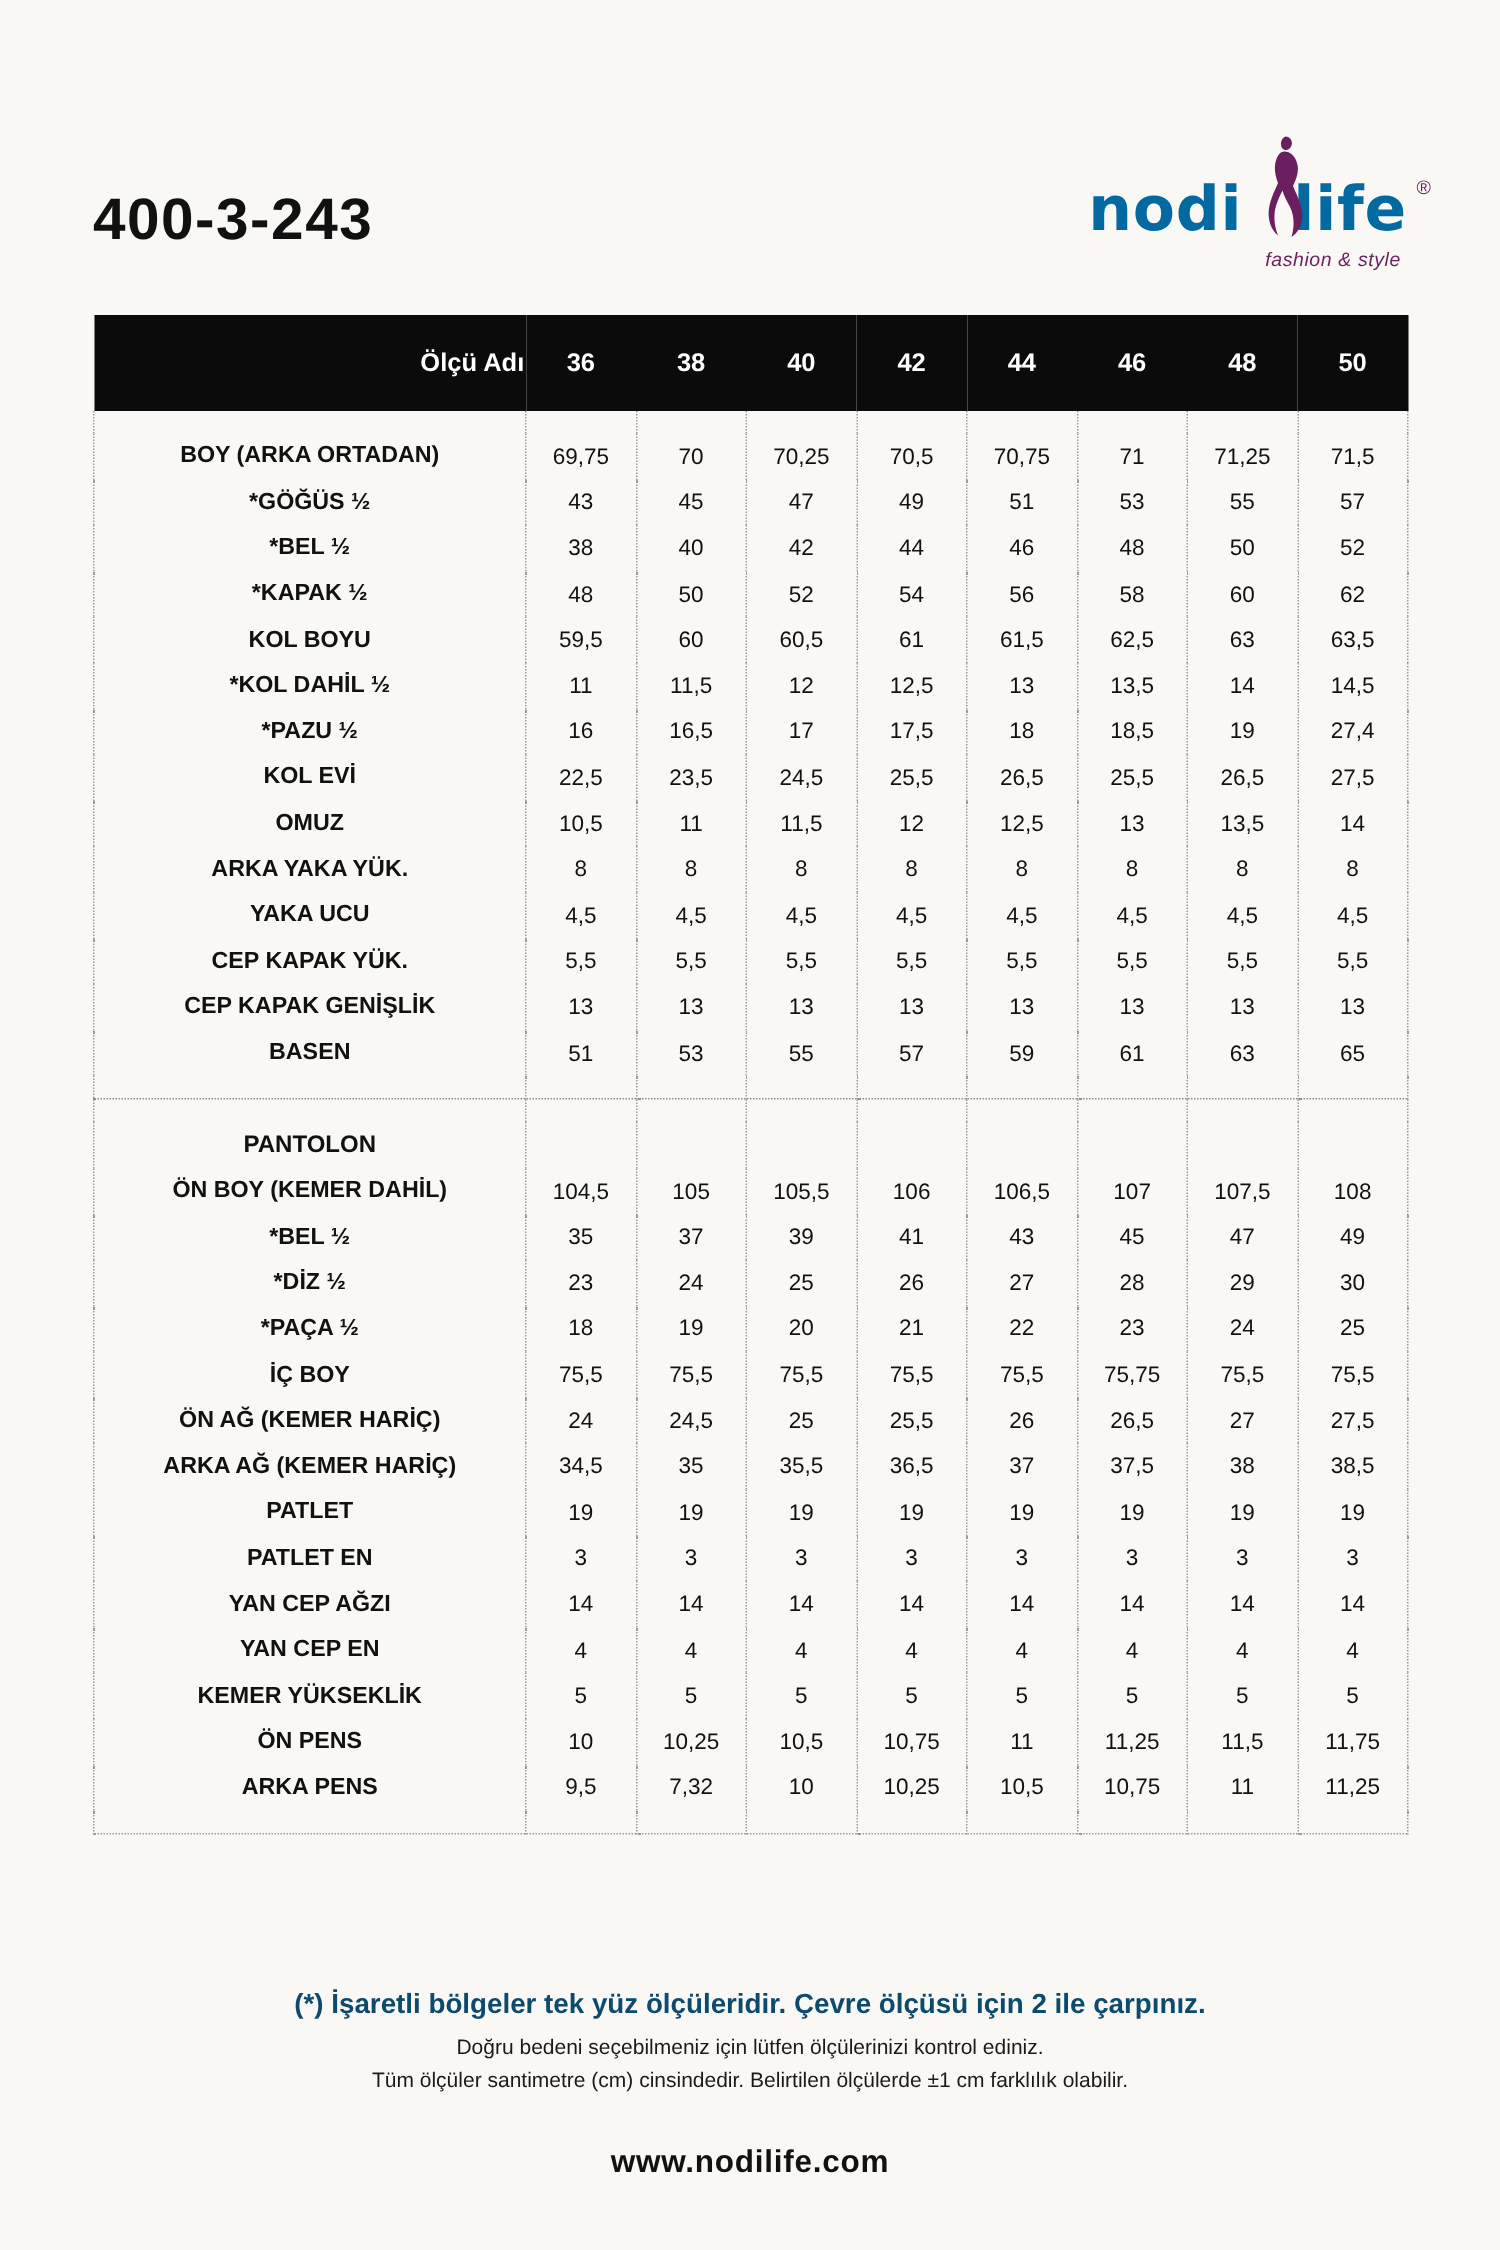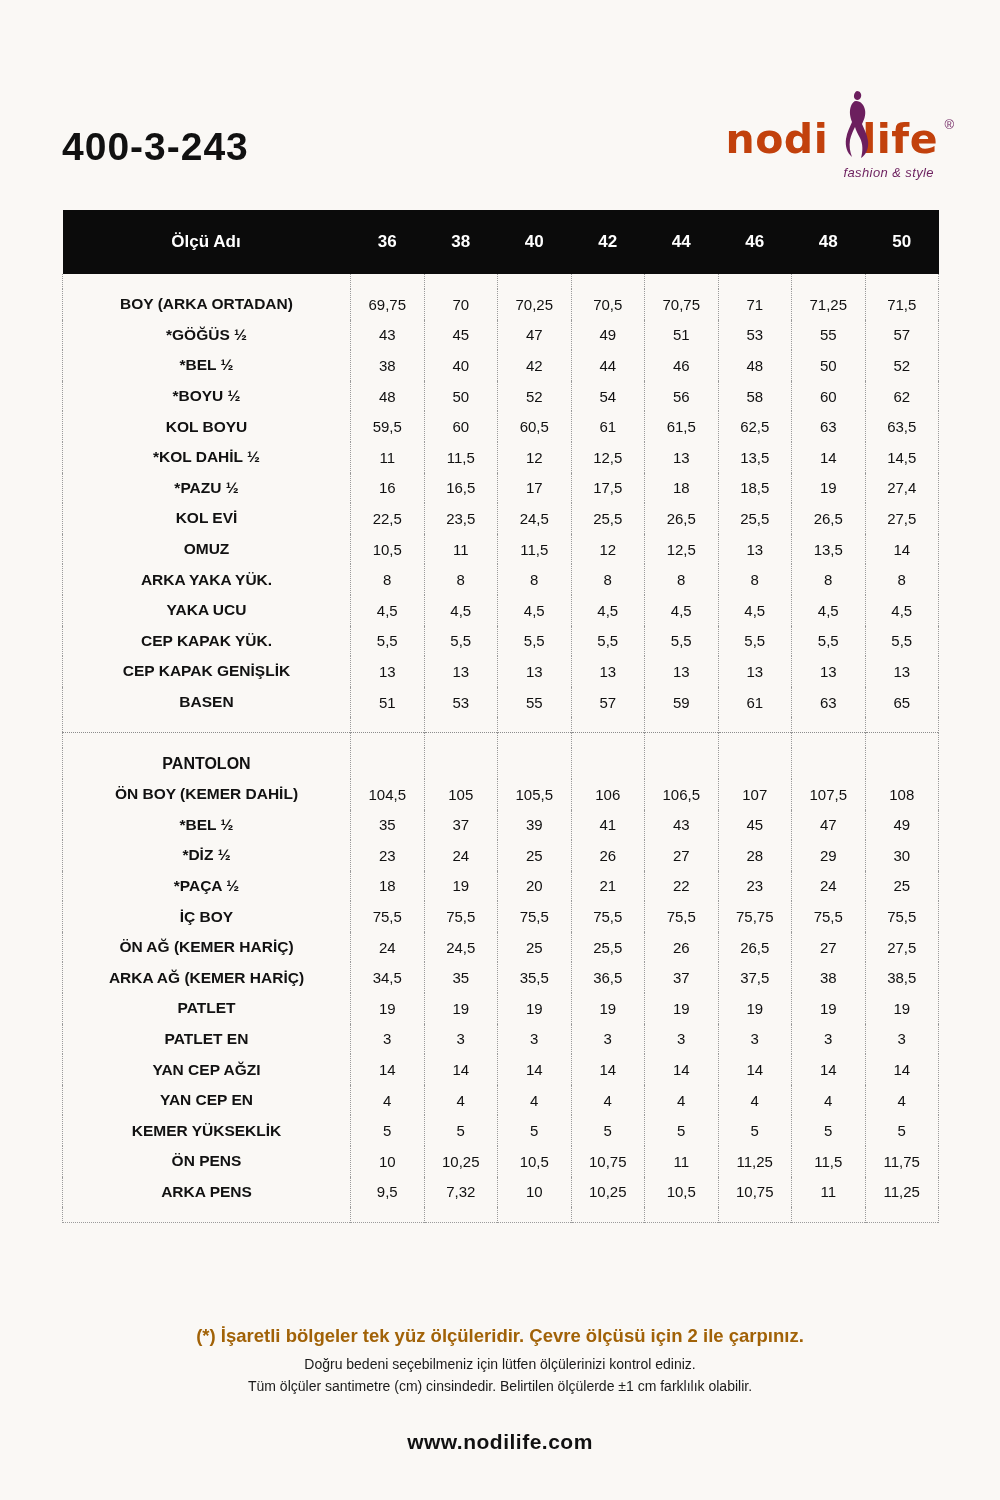--- a/index.html
+++ b/index.html
@@ -50,21 +50,21 @@
     position: relative;
   }
   .brand-main {
     display: flex;
     align-items: center;
     position: relative;
   }
   .brand-text {
     font-size: 41px;
     font-weight: bold;
-    color: #c2410c;
+    color: #0369a1;
     letter-spacing: 0.5px;
     font-family: "DejaVu Sans", sans-serif;
   }
   .brand-gap {
     display: inline-block;
     width: 34px;
   }
   .brand-figure {
     position: absolute;
     left: 112px;
@@ -103,21 +103,21 @@
   table.size-table thead th {
     background: #0b0b0b;
     color: #ffffff;
     font-size: 17px;
     font-weight: bold;
     height: 62px;
     vertical-align: middle;
     text-align: center;
   }
   table.size-table thead th.first {
-    text-align: center;
+    text-align: right;
     padding-left: 0;
   }
   tbody td {
     font-size: 15px;
     text-align: center;
     height: 30.6px;
     padding: 0;
     border-right: 1px dotted #9b9b9b;
     color: #111;
   }
@@ -152,21 +152,21 @@
   .footer {
     position: absolute;
     left: 62px;
     top: 1285px;
     width: 876px;
     text-align: center;
   }
   .footer-note-bold {
     font-size: 18.5px;
     font-weight: bold;
-    color: #a16207;
+    color: #0c4a6e;
     margin-bottom: 9px;
   }
   .footer-note {
     font-size: 14px;
     color: #1a1a1a;
     margin-bottom: 6px;
   }
   .footer-url {
     margin-top: 36px;
     font-size: 21px;
@@ -268,21 +268,21 @@
             <td>38</td>
             <td>40</td>
             <td>42</td>
             <td>44</td>
             <td>46</td>
             <td>48</td>
             <td>50</td>
             <td>52</td>
           </tr>
           <tr>
-            <td class="label">*BOYU ½</td>
+            <td class="label">*KAPAK ½</td>
             <td>48</td>
             <td>50</td>
             <td>52</td>
             <td>54</td>
             <td>56</td>
             <td>58</td>
             <td>60</td>
             <td>62</td>
           </tr>
           <tr>

